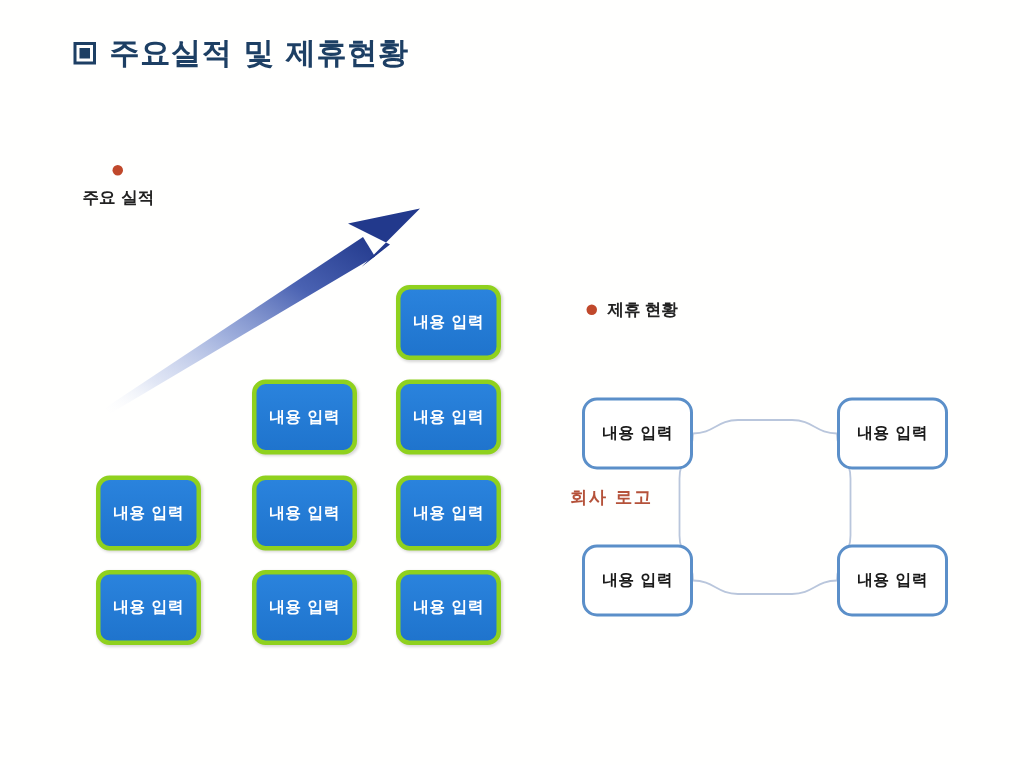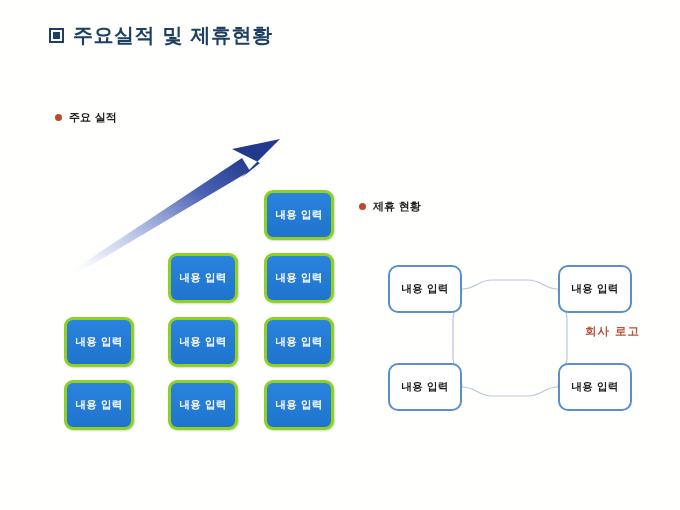--- a/index.html
+++ b/index.html
@@ -61,22 +61,22 @@
     height: 7px;
     border-radius: 50%;
     background: #c0482b;
     flex: 0 0 auto;
   }
   .section-label .lbl {
     font-size: 11px;
     font-weight: bold;
     color: #222222;
   }
-  #label-performance { left: 55px; top: 110px; }
-  #label-partners    { left: 359px; top: 199px; }
+  #label-performance { left: 55px; top: 110px; flex-direction: column; }
+  #label-partners    { left: 391px; top: 199px; font-family: Liberation Serif, serif; }
 
   
   #growth-arrow {
     position: absolute;
     left: 60px;
     top: 130px;
     width: 230px;
     height: 155px;
     pointer-events: none;
   }
@@ -134,21 +134,21 @@
   #partner-box-tl { left: 8px;  top: 7px; }
   #partner-box-tr { left: 178px; top: 7px; }
   #partner-box-bl { left: 8px;  top: 105px; }
   #partner-box-br { left: 178px; top: 105px; }
 
   #company-logo-label {
     position: absolute;
     left: 0;
     top: 66px;
     width: 260px;
-    text-align: right;
+    text-align: left;
     font-size: 11.5px;
     font-weight: bold;
     color: #b5523a;
     letter-spacing: 1px;
   }
 </style>
 </head>
 <body>
 
 <div id="slide-title">

